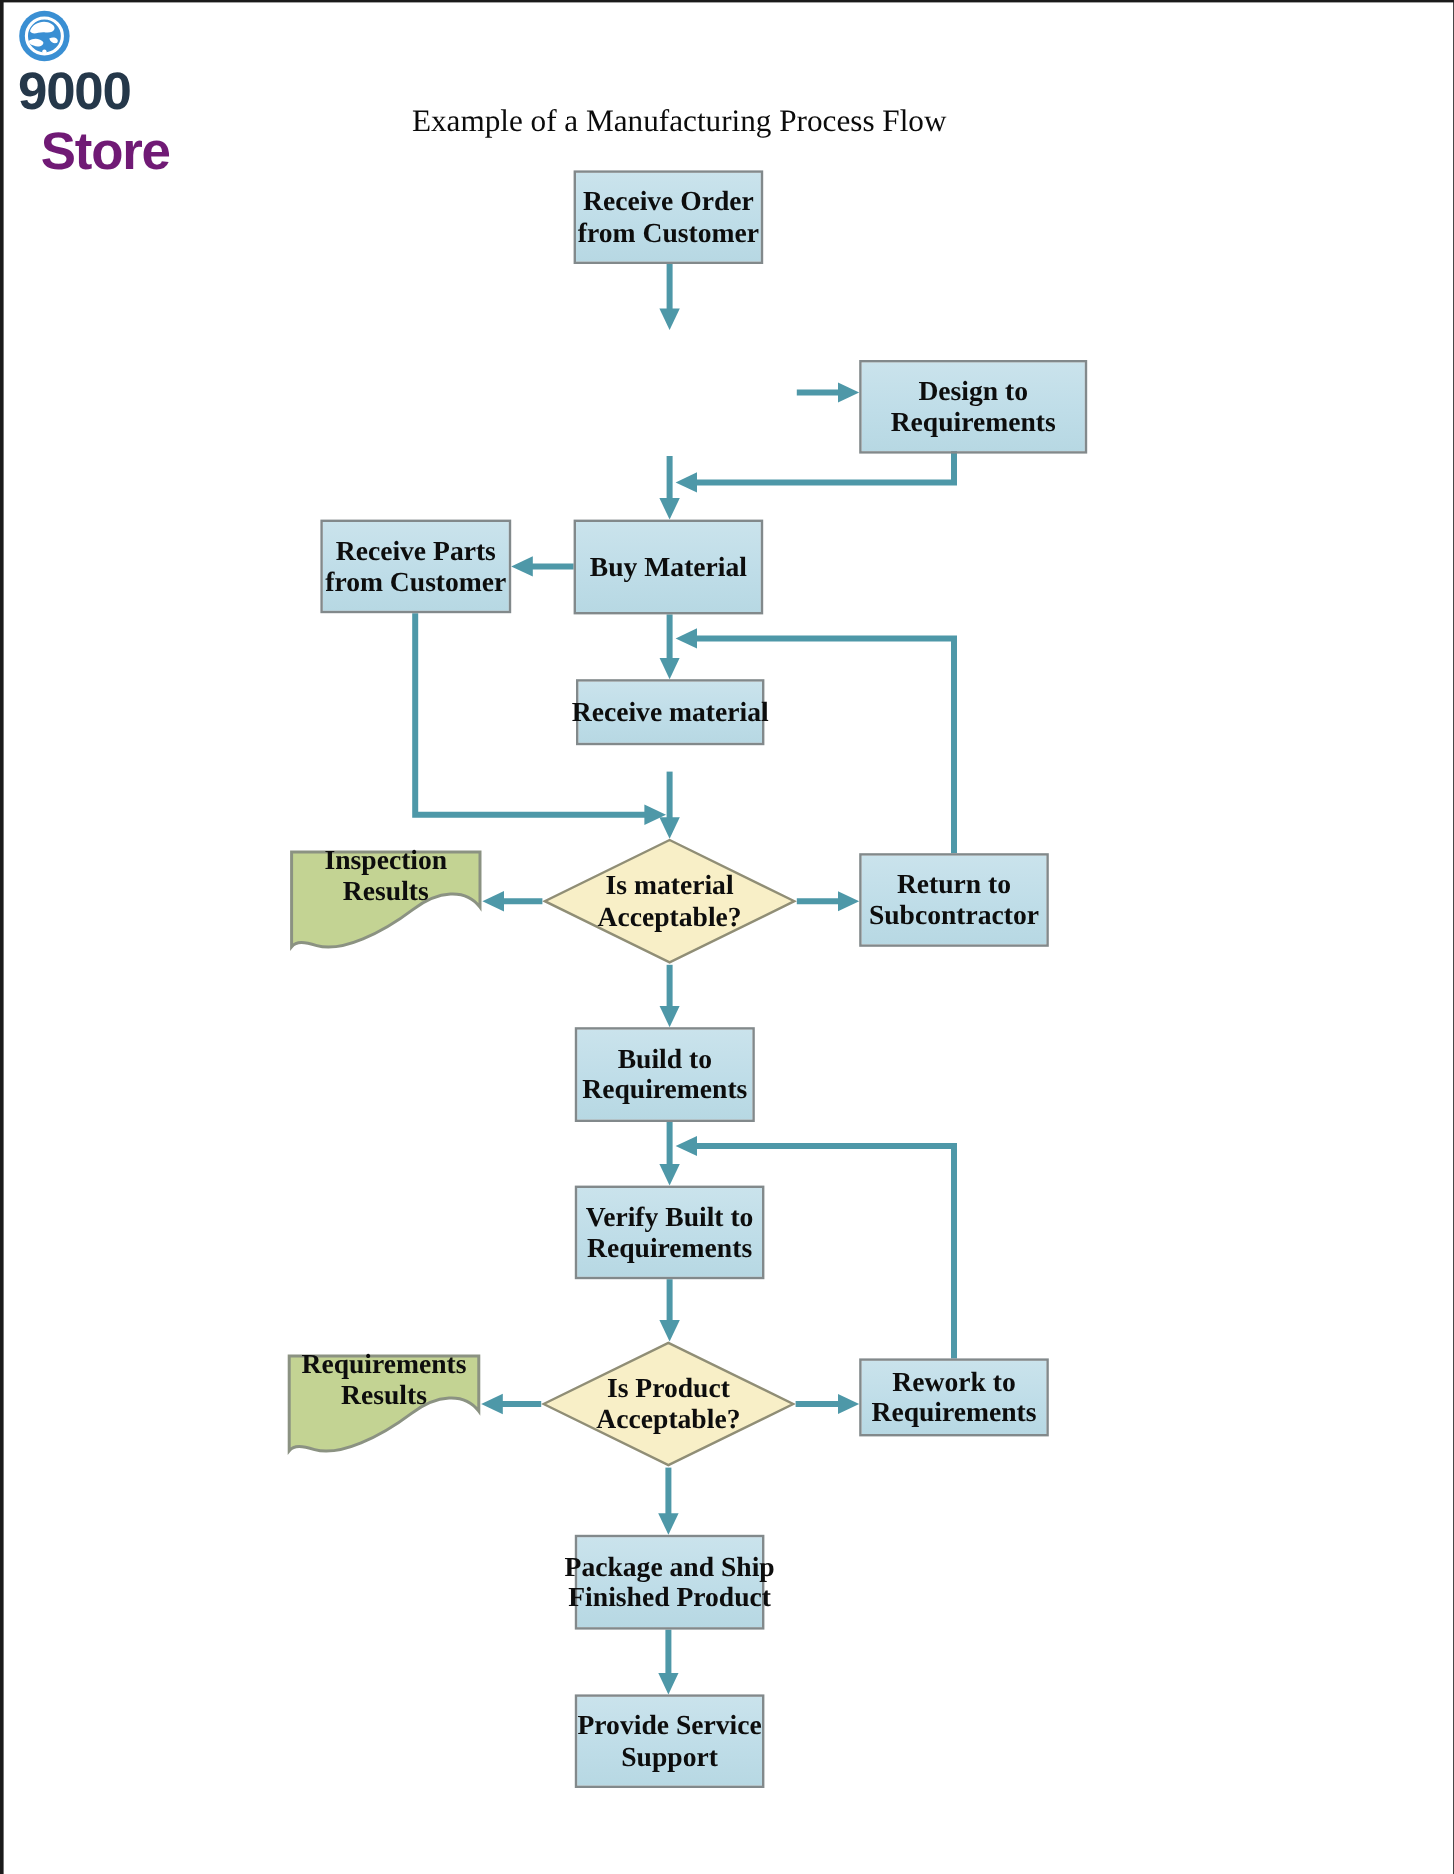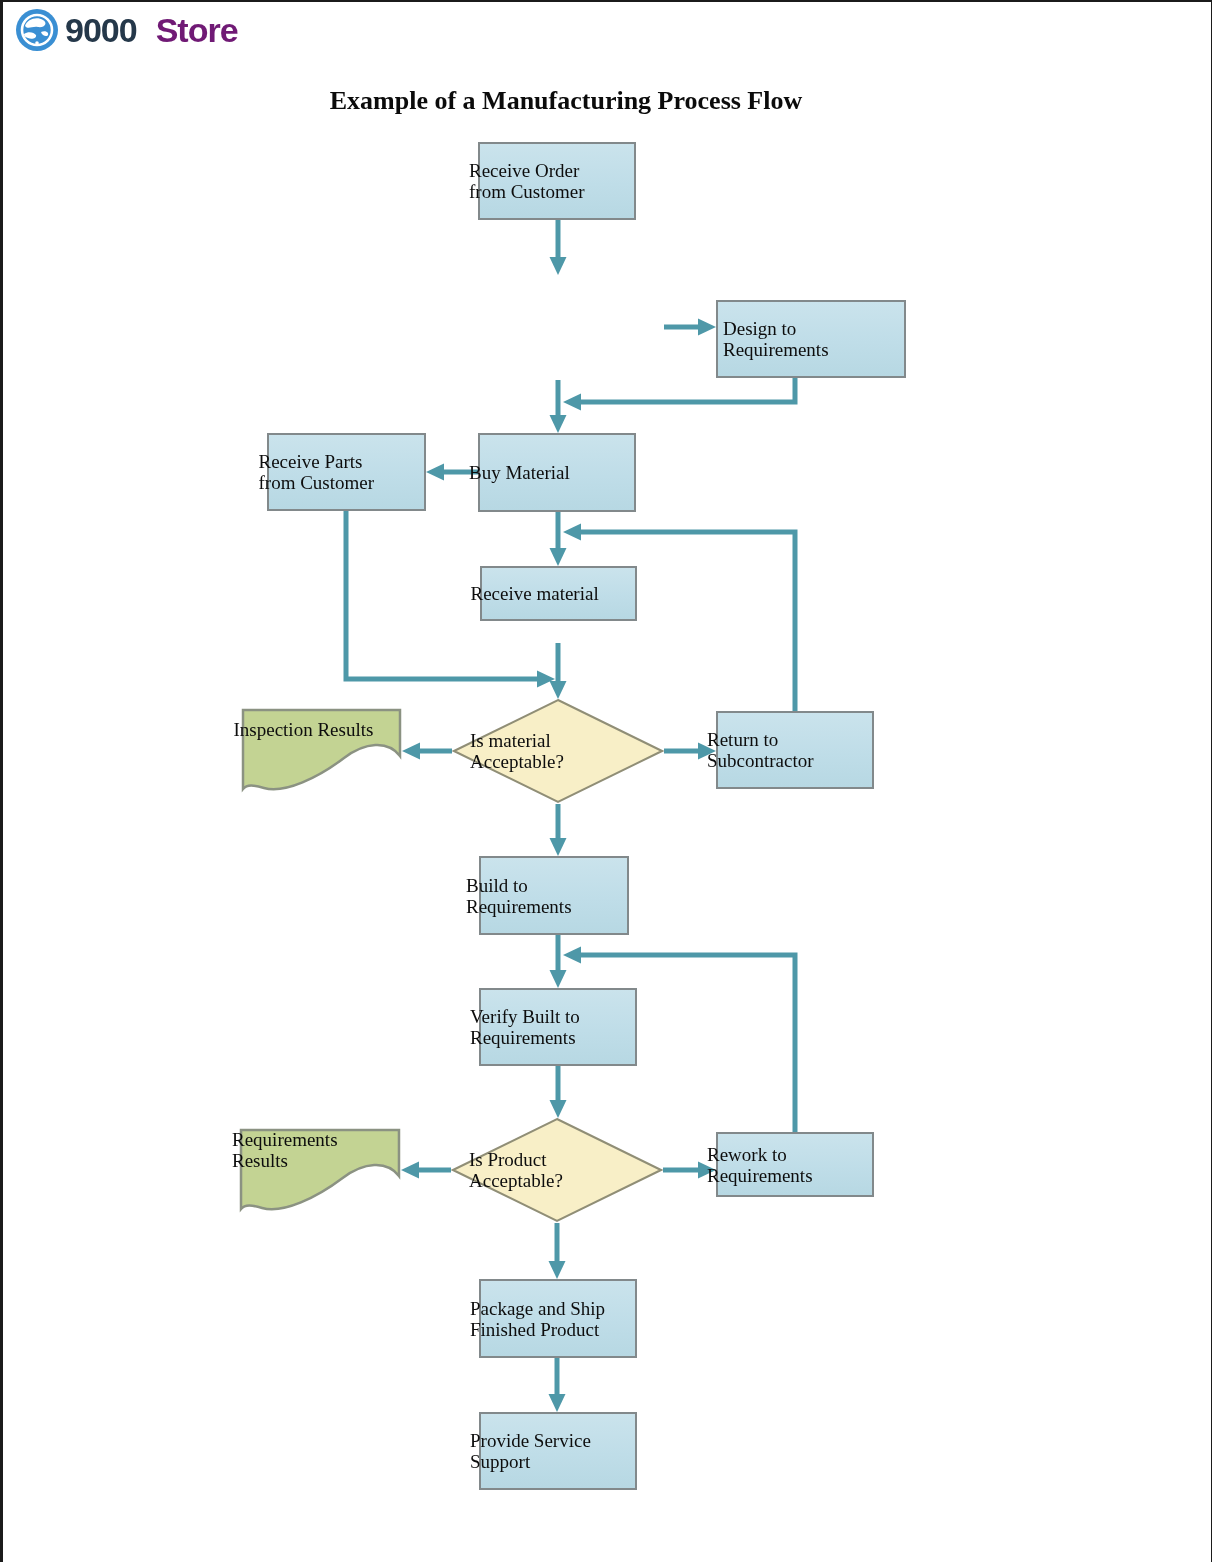--- a/index.html
+++ b/index.html
@@ -9,42 +9,42 @@
     background:#ffffff;
     border-left:3px solid #1b1b1b;
     border-right:3px solid #1b1b1b;
     border-top:2px solid #1b1b1b;
     overflow:hidden;
     font-family:"Liberation Serif", serif;
   }
   
   .logo{
     position:absolute;left:12px;top:6px;
-    display:flex;align-items:center;
+    display:flex;align-items:flex-start;
     font-family:"Liberation Sans", sans-serif;
-    font-weight:bold;font-size:34px;letter-spacing:-1px;
+    font-weight:bold;font-size:44px;letter-spacing:-1px;flex-direction:column;
   }
   .logo .icon{width:44px;height:44px;margin-right:6px;}
   .logo .t1{color:#25384a;}
   .logo .t2{color:#701a75;margin-left:19px;}
   
   .title{
     position:absolute;left:0;top:84px;width:1126px;
     text-align:center;
-    font-size:26px;font-weight:bold;color:#0b0b0b;
+    font-size:26px;font-weight:normal;color:#0b0b0b;
   }
   
   svg.connectors{position:absolute;left:0;top:0;width:1208px;height:1560px;}
   svg.connectors path.edge{stroke:#4e98a8;stroke-width:5;fill:none;}
   
   .node{position:absolute;box-sizing:border-box;}
   .node .label{
     position:absolute;left:50%;top:50%;transform:translate(-50%,-50%);
-    width:176px;text-align:left;
-    font-weight:normal;font-size:19px;line-height:1.12;color:#0d0d0d;
+    width:176px;text-align:center;
+    font-weight:bold;font-size:23px;line-height:1.12;color:#0d0d0d;
   }
   .node .label span{display:block;}
   .process{
     background:linear-gradient(180deg,#cae3ec 0%,#bfdde8 55%,#b7d8e3 100%);
     border:2px solid #82898b;
   }
   .decision svg.shape,.document svg.shape{
     position:absolute;left:0;top:0;width:100%;height:100%;
   }
   .decision polygon{fill:#f8efc7;stroke:#908e76;stroke-width:2;}

